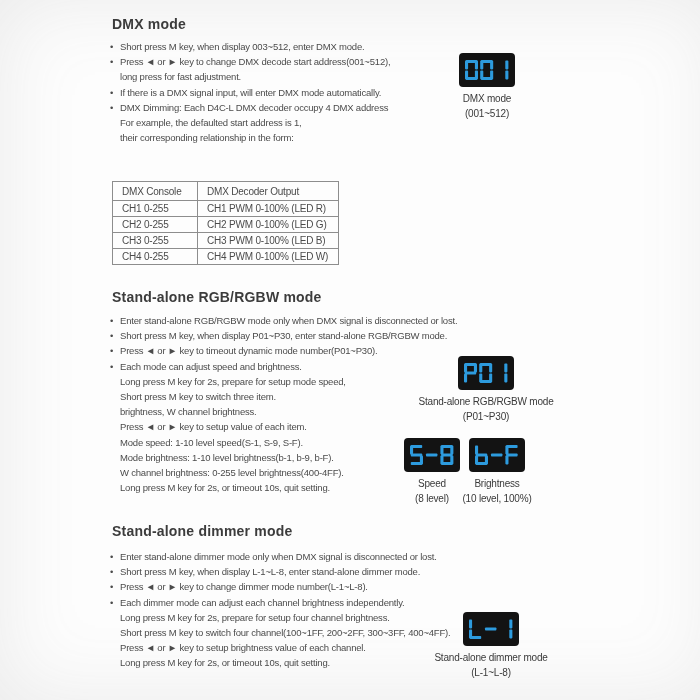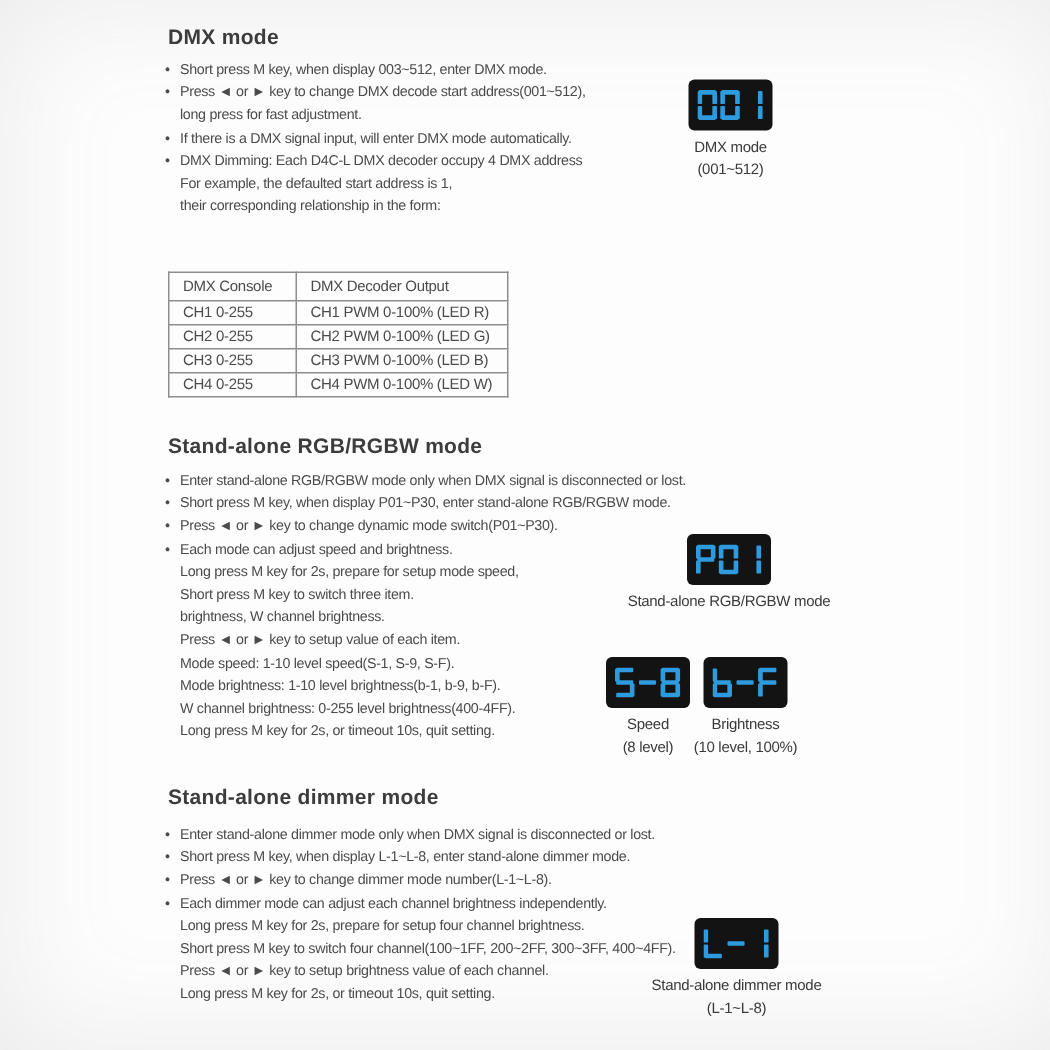--- a/index.html
+++ b/index.html
@@ -71,21 +71,21 @@
         <td>CH4 PWM 0-100% (LED W)</td>
       </tr>
     </tbody>
   </table>
 
   <h2 class="h" style="left:112px;top:289px">Stand-alone RGB/RGBW mode</h2>
 
   <ul class="list" style="left:110px;top:313px">
     <li><span class="mk">•</span><span class="tx">Enter stand-alone RGB/RGBW mode only when DMX signal is disconnected or lost.</span></li>
     <li><span class="mk">•</span><span class="tx">Short press M key, when display P01~P30, enter stand-alone RGB/RGBW mode.</span></li>
-    <li><span class="mk">•</span><span class="tx">Press ◄ or ► key to change dynamic mode switch(P01~P30).</span></li>
+    <li><span class="mk">•</span><span class="tx">Press ◄ or ► key to timeout dynamic mode number(P01~P30).</span></li>
     <li><span class="mk">•</span><span class="tx">Each mode can adjust speed and brightness.</span></li>
     <li><span class="mk"></span><span class="tx">Long press M key for 2s, prepare for setup mode speed,</span></li>
     <li><span class="mk"></span><span class="tx">Short press M key to switch three item.</span></li>
     <li><span class="mk"></span><span class="tx">brightness, W channel brightness.</span></li>
     <li><span class="mk"></span><span class="tx">Press ◄ or ► key to setup value of each item.</span></li>
     <li><span class="mk"></span><span class="tx">Mode speed: 1-10 level speed(S-1, S-9, S-F).</span></li>
     <li><span class="mk"></span><span class="tx">Mode brightness: 1-10 level brightness(b-1, b-9, b-F).</span></li>
     <li><span class="mk"></span><span class="tx">W channel brightness: 0-255 level brightness(400-4FF).</span></li>
     <li><span class="mk"></span><span class="tx">Long press M key for 2s, or timeout 10s, quit setting.</span></li>
   </ul>
@@ -138,20 +138,21 @@
           <rect x="25.099999999999998" y="0.6" width="3.1" height="8.8" rx="0.8" fill="#2D9BDE"></rect>
           <rect x="25.099999999999998" y="10.6" width="3.1" height="8.8" rx="0.8" fill="#2D9BDE"></rect>
           <rect x="16" y="16.9" width="11.4" height="3.1" rx="0.8" fill="#2D9BDE"></rect>
           <rect x="15.2" y="10.6" width="3.1" height="8.8" rx="0.8" fill="#2D9BDE"></rect>
           <rect x="15.2" y="0.6" width="3.1" height="8.8" rx="0.8" fill="#2D9BDE"></rect>
           <rect x="40.3" y="0.6" width="3.1" height="8.8" rx="0.8" fill="#2D9BDE"></rect>
           <rect x="40.3" y="10.6" width="3.1" height="8.8" rx="0.8" fill="#2D9BDE"></rect>
         </svg>
       </div>
     <div class="cap">Stand-alone RGB/RGBW mode</div>
+    <div class="cap">(P01~P30)</div>
   </div>
 
   <div class="dblock" style="left:372px;top:438px;width:120px">
     <div class="led">
         <svg width="43.39999999999999" height="20" viewBox="0 0 43.39999999999999 20">
           <rect x="0.8" y="0" width="11.4" height="3.1" rx="0.8" fill="#2D9BDE"></rect>
           <rect x="9.9" y="10.6" width="3.1" height="8.8" rx="0.8" fill="#2D9BDE"></rect>
           <rect x="0.8" y="16.9" width="11.4" height="3.1" rx="0.8" fill="#2D9BDE"></rect>
           <rect x="0" y="0.6" width="3.1" height="8.8" rx="0.8" fill="#2D9BDE"></rect>
           <rect x="0.8" y="8.45" width="11.4" height="3.1" rx="0.8" fill="#2D9BDE"></rect>

